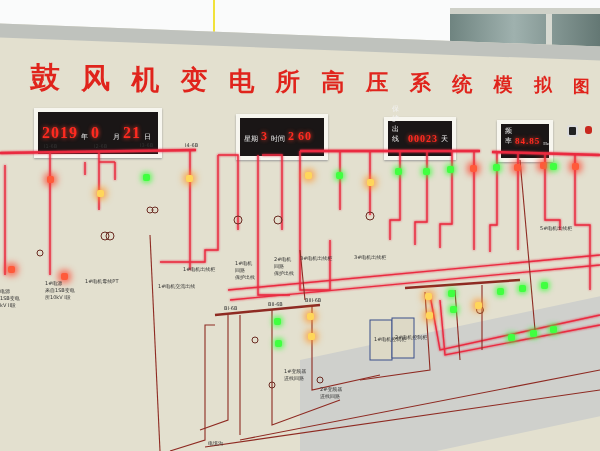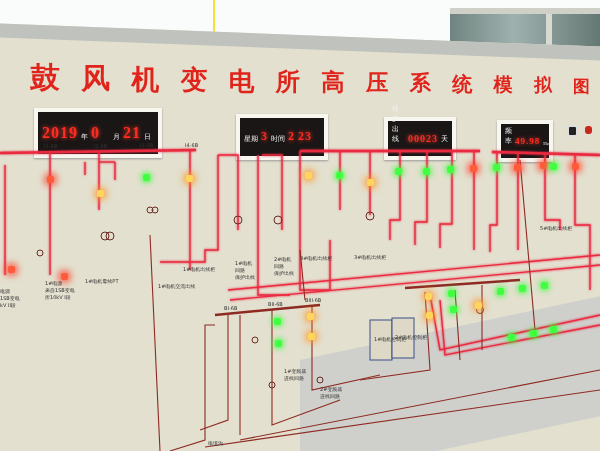--- a/index.html
+++ b/index.html
@@ -57,32 +57,32 @@
   <span class="unit" style="margin-left:10px;">月</span>
   <span class="digits" style="font-size:16px;">21</span>
   <span class="unit">日</span>
 </div>
 
 <div class="led" style="left:236px;top:114px;width:76px;height:14px;">
   <span class="unit">星期</span>
   <span class="digits" style="font-size:12px;">3</span>
   <span class="unit">时间</span>
   <span class="digits" style="font-size:12px;">2</span>
-  <span class="digits" style="font-size:12px;">23</span>
+  <span class="digits" style="font-size:12px;">60</span>
 </div>
 
 <div class="led" style="left:384px;top:117px;width:56px;height:11px;">
   <span class="unit">保护出线</span>
   <span class="digits" style="font-size:10px;">00023</span>
   <span class="unit">天</span>
 </div>
 
 <div class="led" style="left:497px;top:120px;width:40px;height:10px;">
   <span class="unit">频率</span>
-  <span class="digits" style="font-size:9px;">49.98</span>
+  <span class="digits" style="font-size:9px;">84.85</span>
   <span class="unit" style="font-size:5px;">Hz</span>
 </div>
 
 <div class="knob" style="left:567px;top:125px;background:#222;border:2px solid #ddd;"></div>
 <div class="knob" style="left:585px;top:126px;background:#c8281e;"></div>
 
 <svg width="600" height="451" viewBox="0 0 600 451">
   <defs>
     <filter id="glow" x="-20%" y="-20%" width="140%" height="140%">
       <feGaussianBlur stdDeviation="1.2" result="b"></feGaussianBlur>

